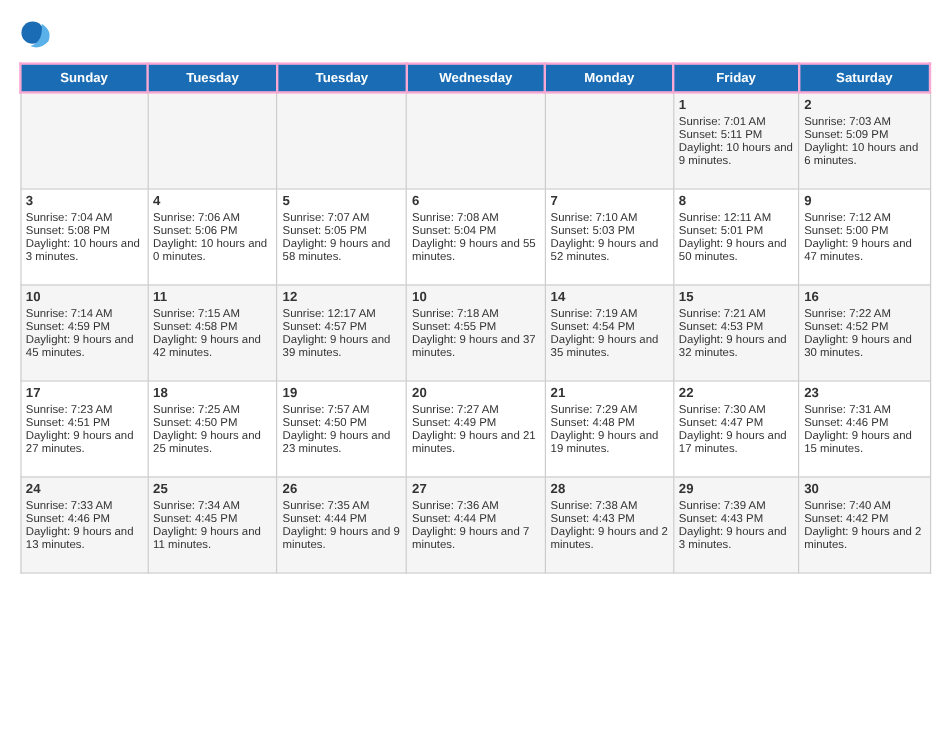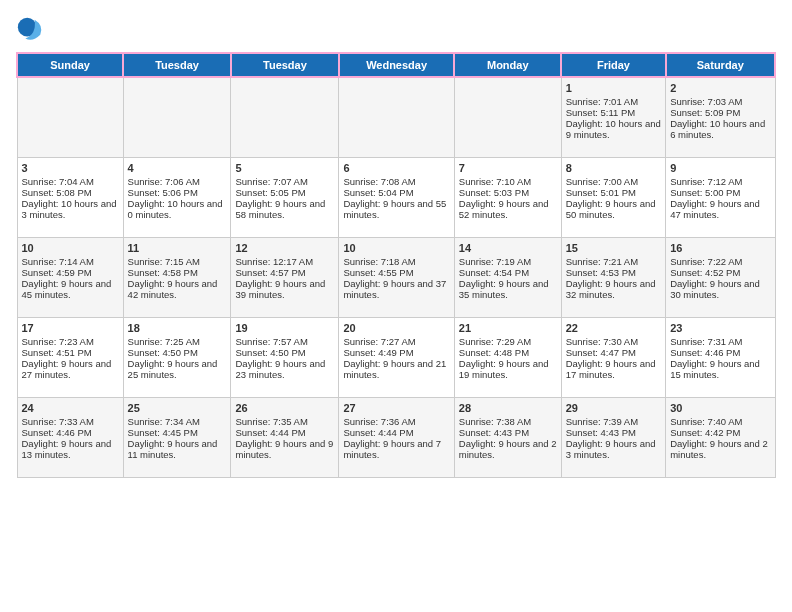--- a/index.html
+++ b/index.html
@@ -161,21 +161,21 @@
           <div>Daylight: 9 hours and 55 minutes.</div>
         </td>
         <td>
           <div class="day-num">7</div>
           <div>Sunrise: 7:10 AM</div>
           <div>Sunset: 5:03 PM</div>
           <div>Daylight: 9 hours and 52 minutes.</div>
         </td>
         <td>
           <div class="day-num">8</div>
-          <div>Sunrise: 7:00 AM</div>
+          <div>Sunrise: 12:11 AM</div>
           <div>Sunset: 5:01 PM</div>
           <div>Daylight: 9 hours and 50 minutes.</div>
         </td>
         <td>
           <div class="day-num">9</div>
           <div>Sunrise: 7:12 AM</div>
           <div>Sunset: 5:00 PM</div>
           <div>Daylight: 9 hours and 47 minutes.</div>
         </td>
       </tr>

